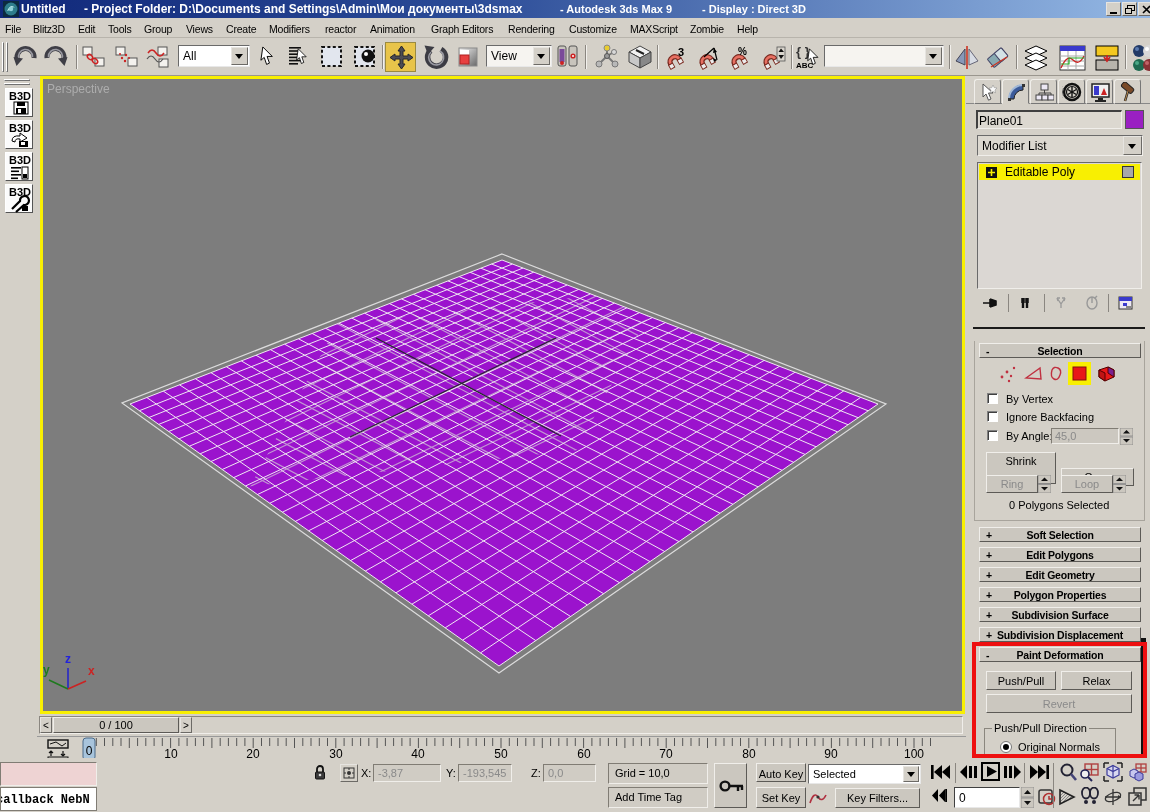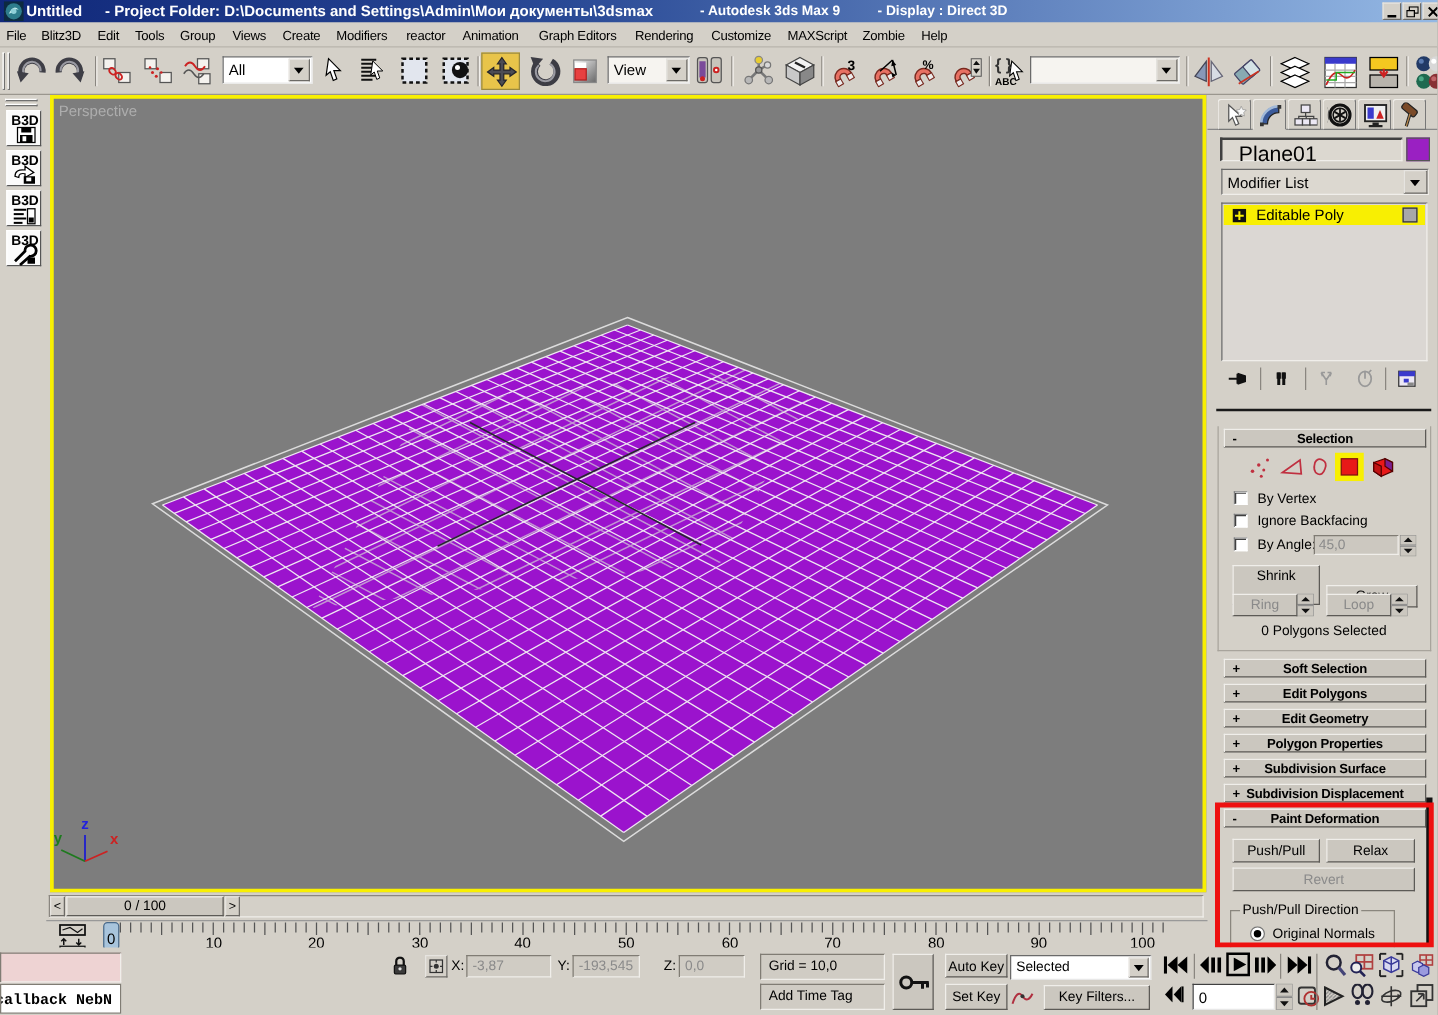--- a/index.html
+++ b/index.html
@@ -540,21 +540,21 @@
 border-radius:3px 3px 0 0;">
 <svg class="abs" style="left:3px;top:2px" width="20" height="20" viewBox="0 0 20 20">
           <rect x="3" y="3" width="13" height="6" rx="2" fill="#7a4a28" stroke="#222" transform="rotate(40 10 6)"></rect>
           <path d="M10 9 L7 19" stroke="#222" stroke-width="2.5"></path>
           <path d="M10 9 L7 19" stroke="#b88a50" stroke-width="1"></path>
         </svg>
       </div>
 </div>
 <div class="abs" style="left:10px;top:34px;width:146px;height:19px;background:#dcd8d0;
 border-top:2px solid #404040;border-left:2px solid #404040;border-bottom:1px solid #f0eeea;border-right:1px solid #f0eeea">
-<span class="abs" style="left:13px;top:2px;font-size:17px">Plane01</span>
+<span class="abs" style="left:1px;top:2px;font-size:12px">Plane01</span>
     </div>
 <div class="abs" style="left:1125px;top:0;"></div>
 <div class="abs" style="left:159px;top:34px;width:19px;height:19px;background:#9a20c2;border:1px solid #555"></div>
 <div class="abs" style="left:11px;top:59px;width:166px;height:21px;background:#dcd8d0;
 border:1px solid;border-color:#6a6a6a #f0eeea #f0eeea #6a6a6a">
 <span class="abs" style="left:4px;top:3px;font-size:12px">Modifier List</span>
 <div class="abs btn" style="right:0px;top:0px;width:19px;height:19px">
 <svg style="position:absolute;left:4px;top:7px" width="9" height="6">
           <path d="M0 0 L8 0 L4 5 Z" fill="#000"></path>
         </svg>

